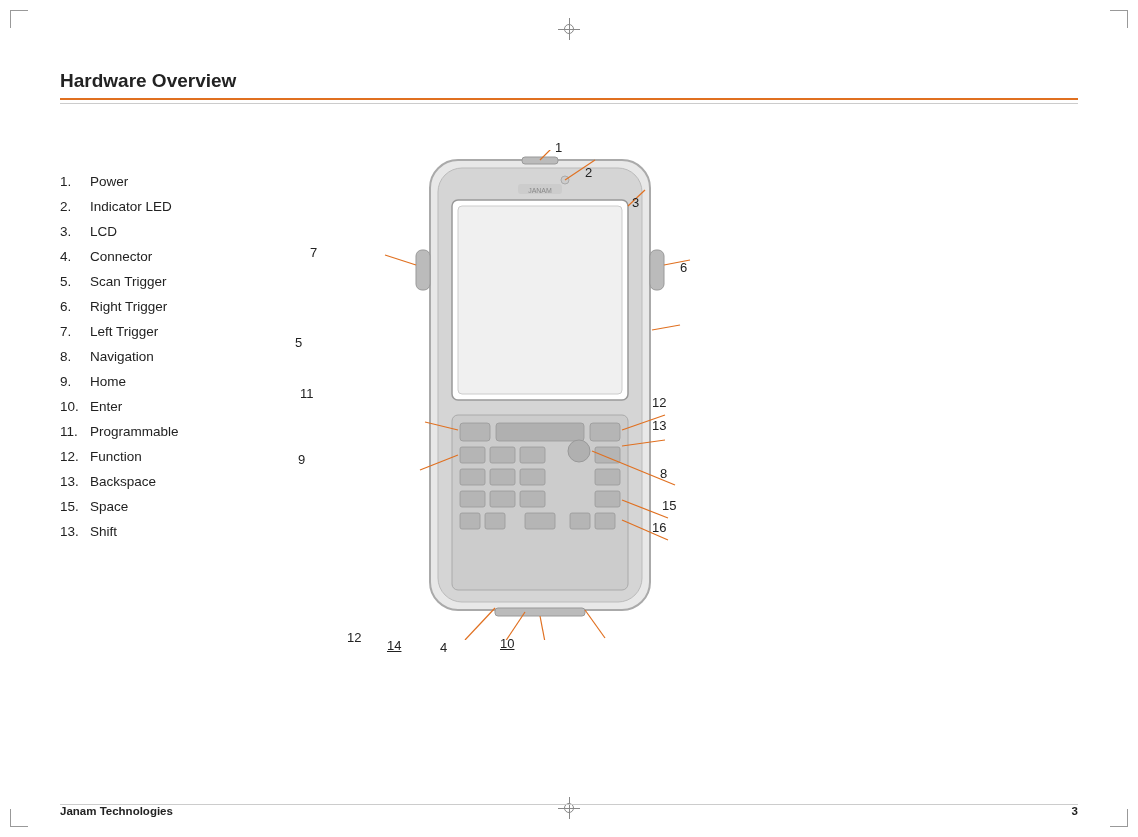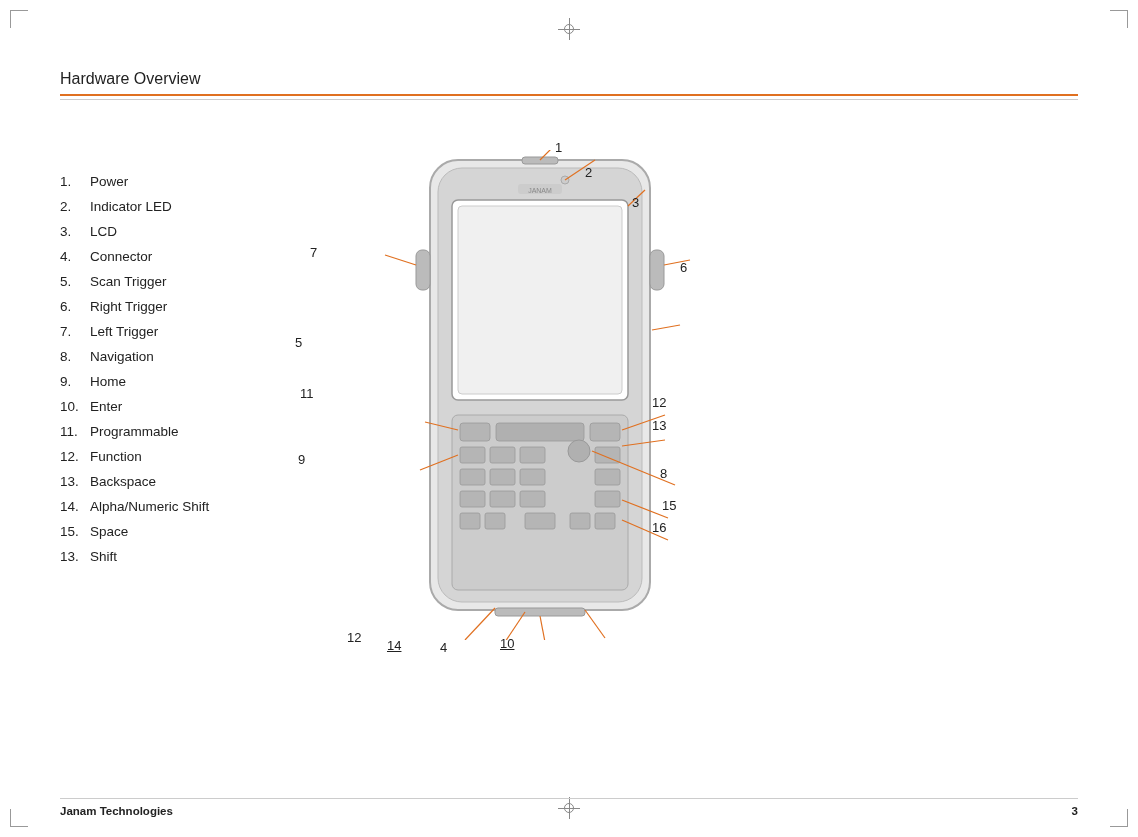--- a/index.html
+++ b/index.html
@@ -53,22 +53,22 @@
     }
 
     
     .header {
       position: absolute;
       top: 70px;
       left: 60px;
       right: 60px;
     }
     .header-title {
-      font-size: 16px;
-      font-weight: normal;
+      font-size: 19px;
+      font-weight: bold;
       color: #222;
       margin-bottom: 6px;
     }
     .header-line-orange {
       height: 2px;
       background: #e07020;
       width: 100%;
     }
     .header-line-gray {
       height: 1px;
@@ -125,21 +125,20 @@
       font-weight: normal;
     }
 
     
     .footer {
       position: absolute;
       bottom: 20px;
       left: 60px;
       right: 60px;
       border-top: 1px solid #ccc;
-      padding-top: 6px;
       display: flex;
       justify-content: space-between;
       align-items: center;
       font-size: 11.5px;
       font-weight: bold;
       color: #222;
     }
   </style>
 </head>
 <body>
@@ -215,24 +214,20 @@
         </li>
         <li>
           <span class="num">12.</span>
           <span>Function</span>
         </li>
         <li>
           <span class="num">13.</span>
           <span>Backspace</span>
         </li>
         <li>
-          <span class="num">14.</span>
-          <span>Alpha/Numeric Shift</span>
-        </li>
-        <li>
           <span class="num">15.</span>
           <span>Space</span>
         </li>
         <li>
           <span class="num">13.</span>
           <span>Shift</span>
         </li>
       </ol>
   </div>
 

